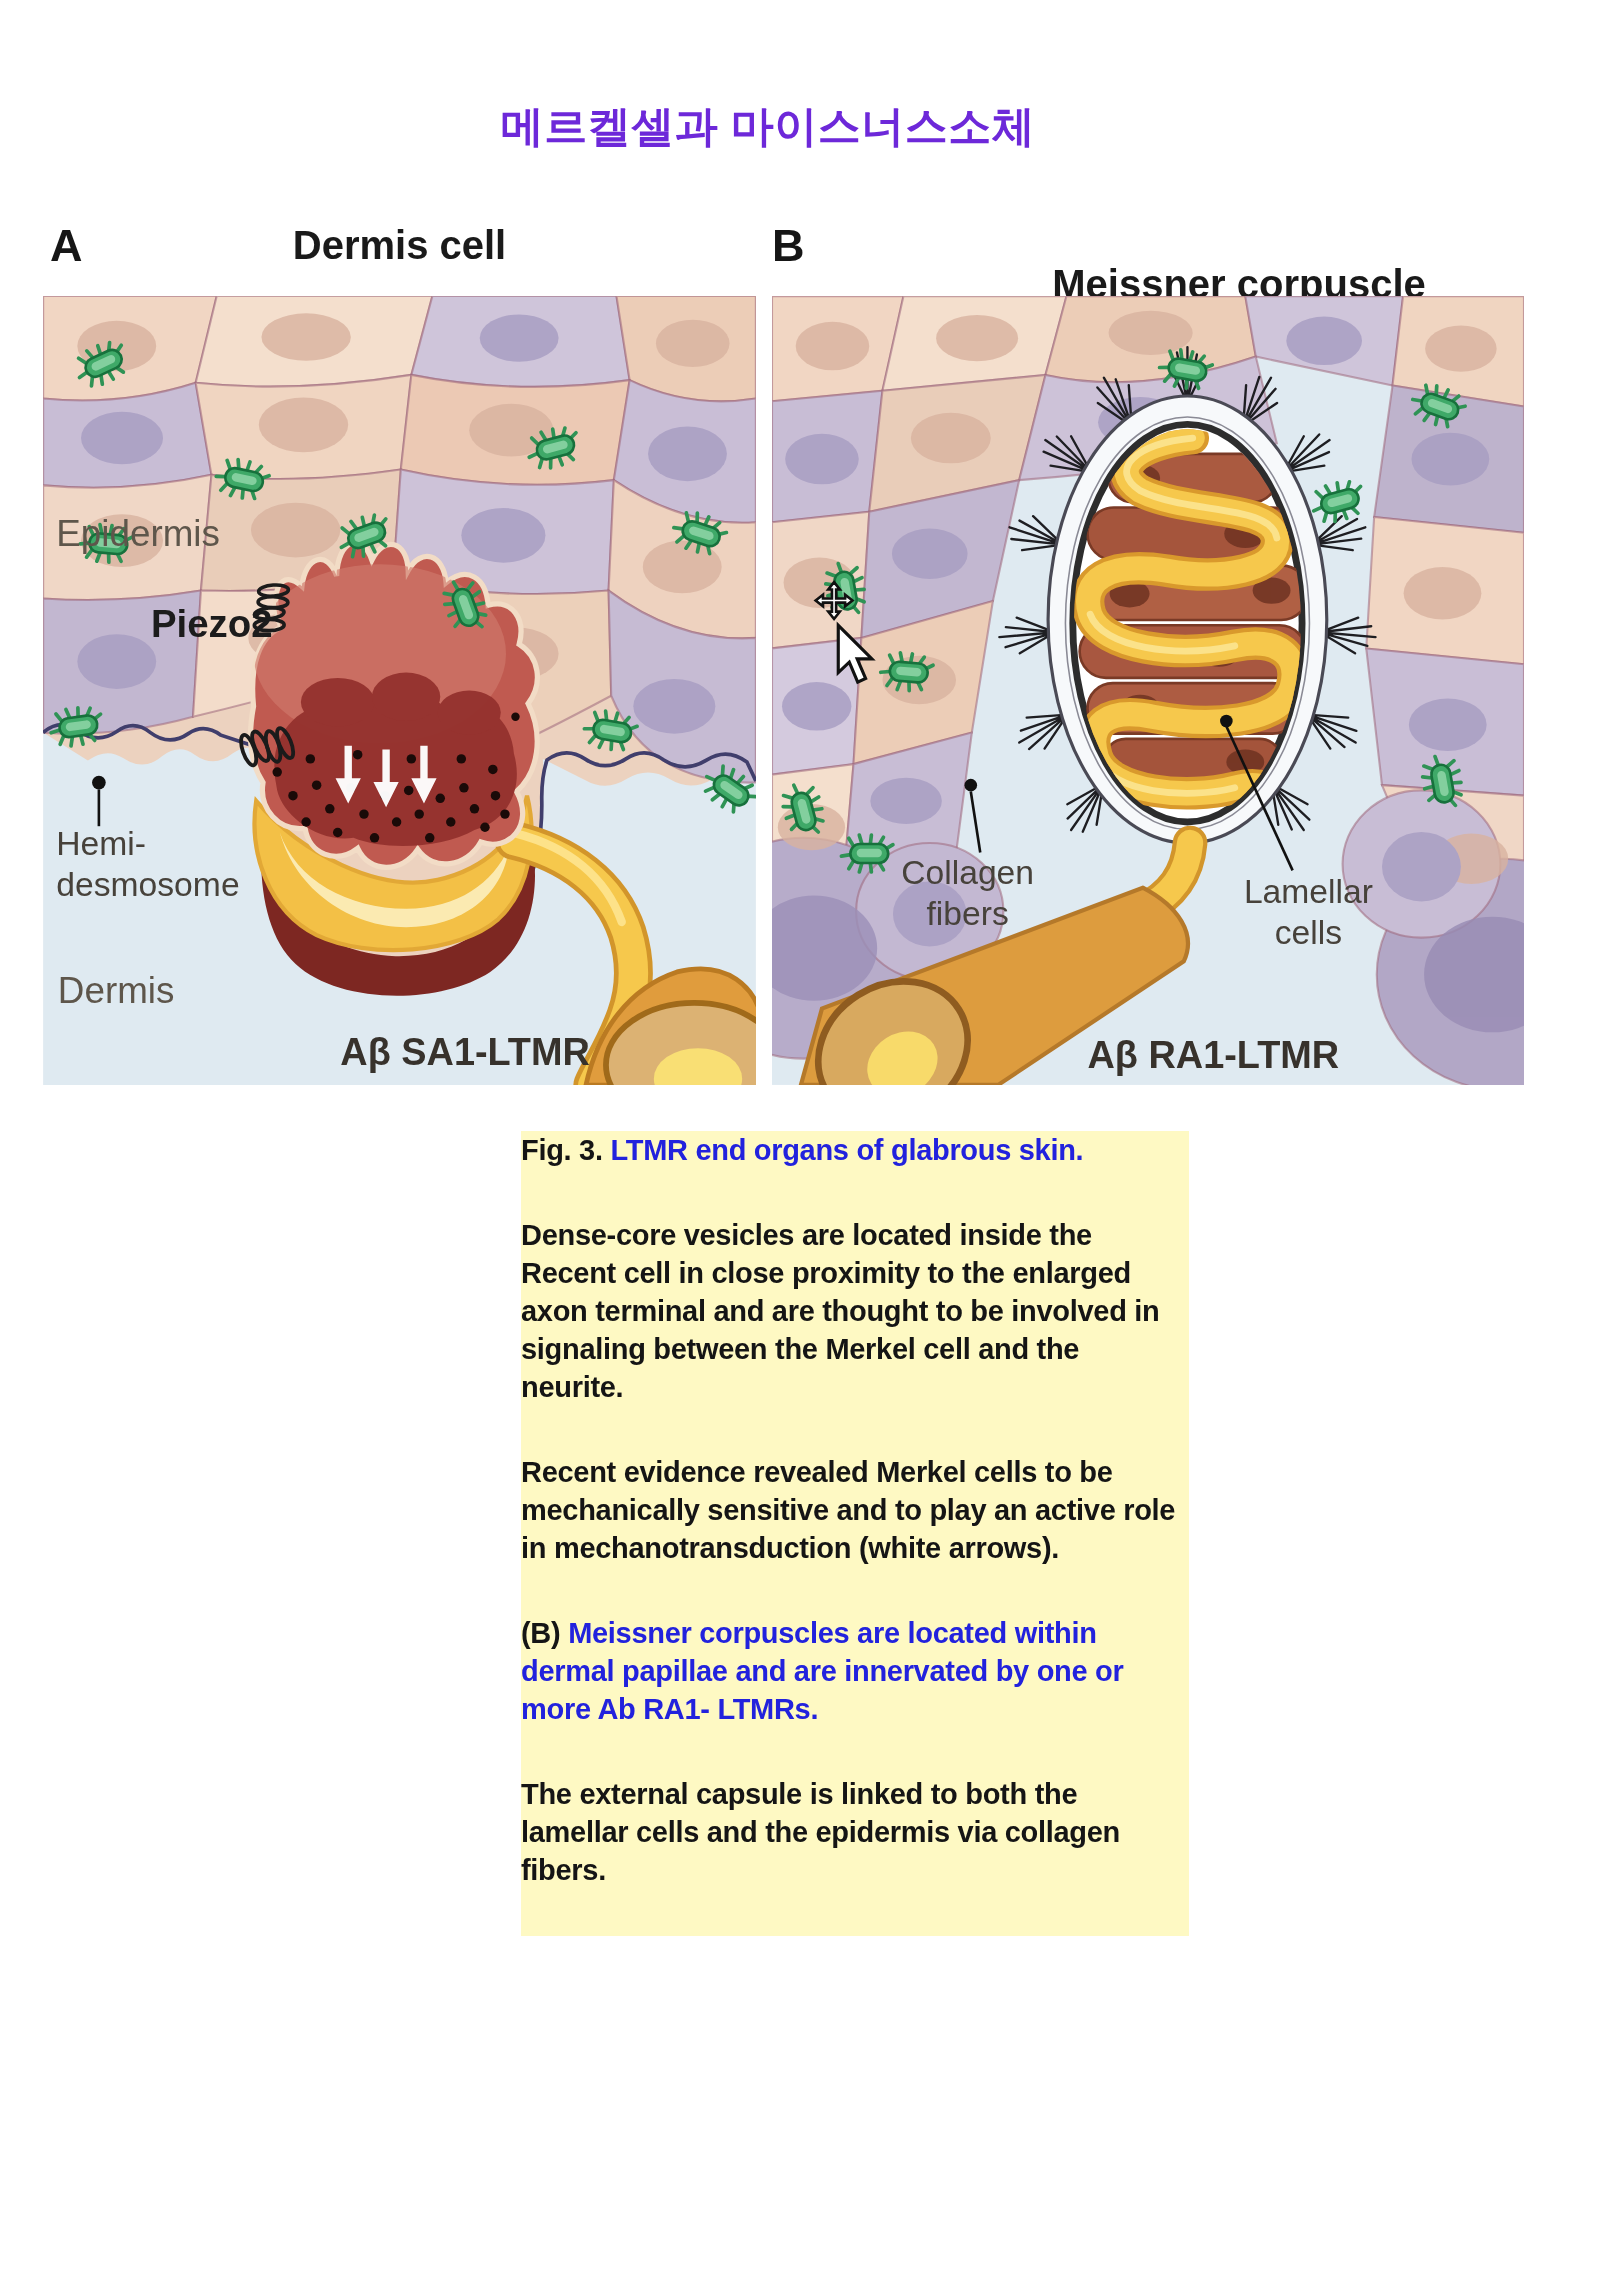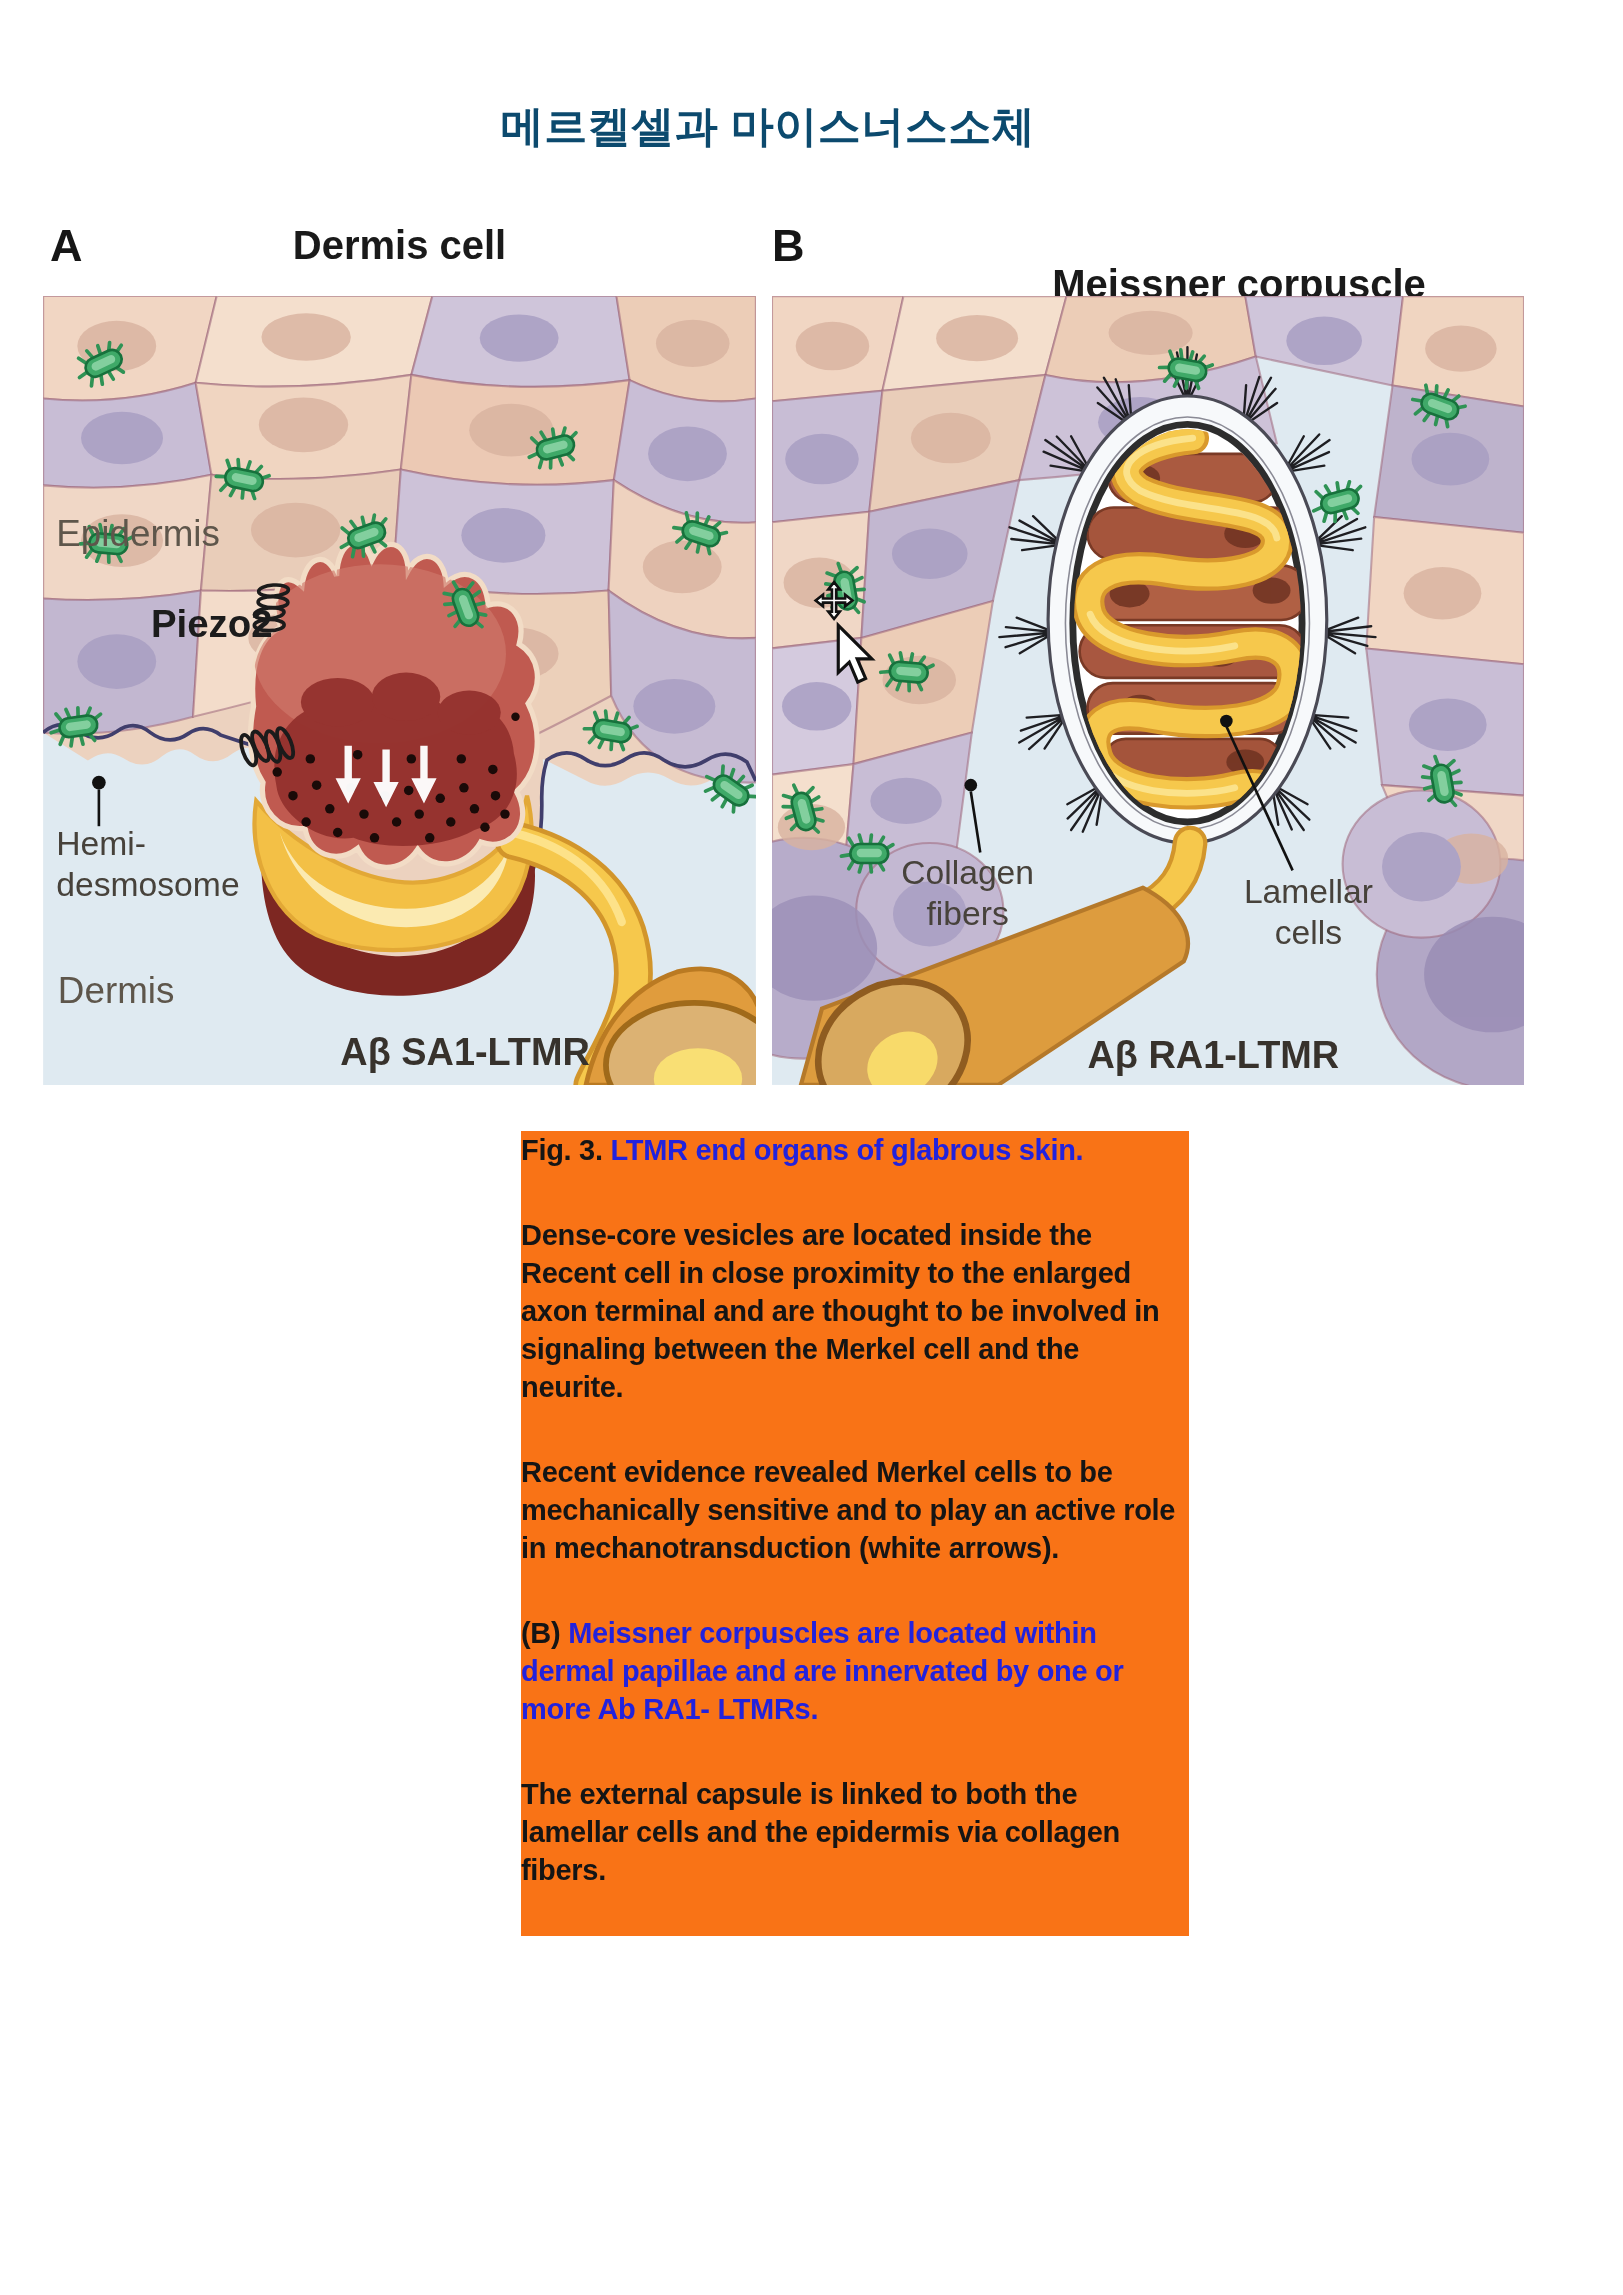--- a/index.html
+++ b/index.html
@@ -1,40 +1,40 @@
 <!DOCTYPE html>
 <html style="font-size:8.4px"><head>
 <meta charset="utf-8">
 <style>
   * { margin:0; padding:0; box-sizing:border-box; }
   html,body { width:1623px; height:2295px; background:#ffffff;
     font-family:"Liberation Sans","DejaVu Sans",sans-serif; position:relative; }
   .abs { position:absolute; }
 
   .page-title { left:0; top:98px; width:1536px; text-align:center;
-    font-size:43px; font-weight:600; color:#0c4a6e; letter-spacing:0.5px; }
+    font-size:43px; font-weight:600; color:#6d28d9; letter-spacing:0.5px; }
 
   .panel-letter { font-size:45px; font-weight:700; color:#161616; }
   .panel-title  { font-size:40px; font-weight:700; color:#1a1a1a; text-align:center; }
   #panel-a-letter { left:50px;  top:220px; }
   #panel-a-title  { left:43px;  top:223px; width:713px; }
   #panel-b-letter { left:772px; top:220px; }
   #panel-b-title  { left:863px; top:223px; width:752px;margin-top:39px; }
 
   #panel-a-svg { left:43px;   top:296px; width:713px; height:789px; }
   #panel-b-svg { left:772px; top:296px; width:752px; height:789px; }
   svg { display:block; overflow:hidden; }
 
   svg text { font-family:"Liberation Sans","DejaVu Sans",sans-serif; }
   .anat-label  { fill:#5e564b; font-size:70px; }
   .anat-label2 { fill:#47423b; font-size:64px; }
   .anat-bold   { fill:#1c1c1c; font-size:73px; font-weight:700; }
   .afferent    { fill:#37322c; font-size:72px; font-weight:600; }
 
-  .caption { left:521px; top:1131px; width:668px; background:#f97316; }
+  .caption { left:521px; top:1131px; width:668px; background:#fef9c3; }
   .cap-p { font-size:29px; font-weight:700; line-height:38px; margin-bottom:47px;
     letter-spacing:-0.3px; }
   .cap-p.blue  { color:var(--cap-blue,#2222dd); }
   .cap-p.black { color:#151515; }
   .cap-prefix  { color:#151515; }
   .cap-figlabel { color:#151515; }
 </style>
 </head>
 <body style="--cap-blue: #2222dd;">
 

